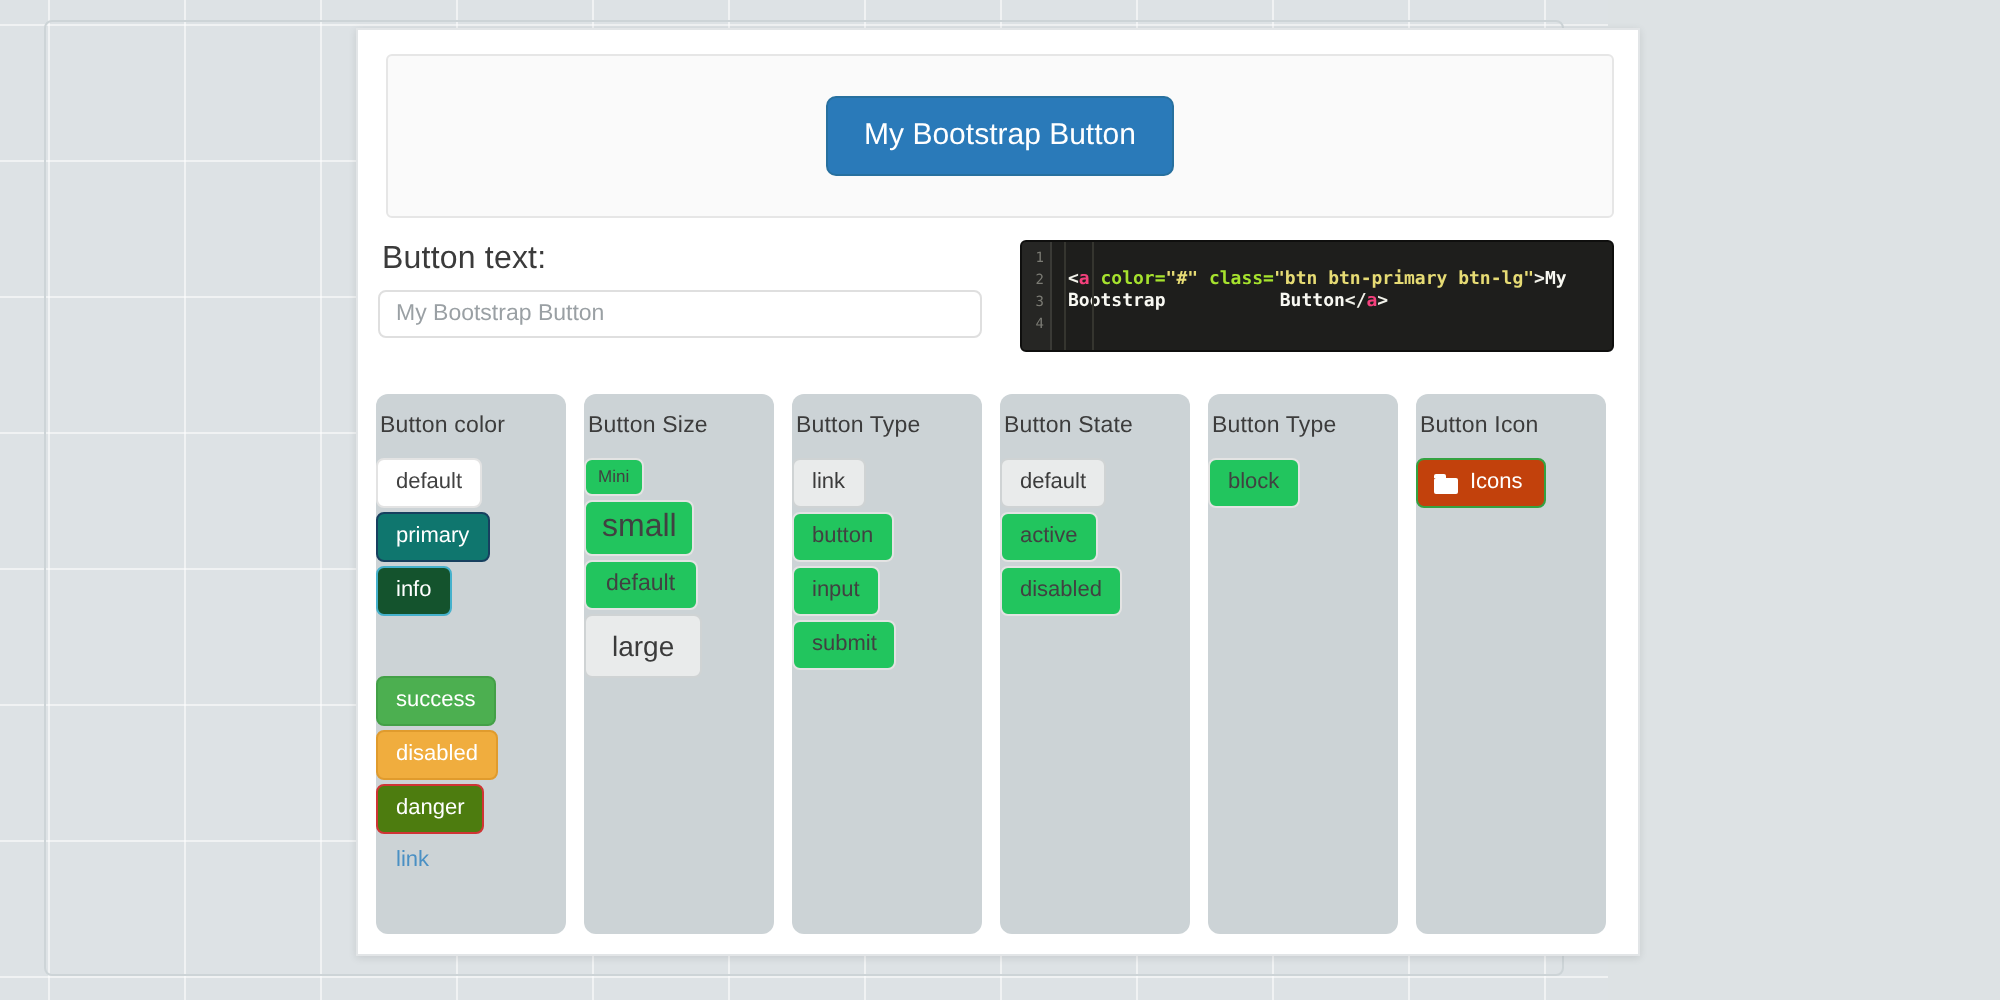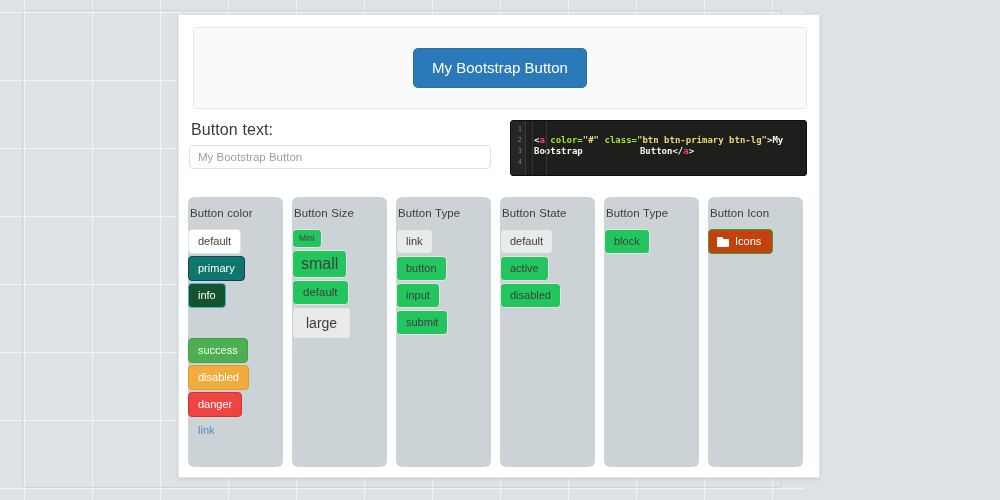--- a/index.html
+++ b/index.html
@@ -215,21 +215,21 @@
     border: 1px solid #cfd3d4;
     color: #3b3b3b;
   }
 
   
   .opt.c-default { background:#ffffff; border-color:#e3e3e3; color:#414141; }
   .opt.c-primary { background:#0f766e; border-color:#17405f; color:#ffffff; }
   .opt.c-info    { background:#14532d; border-color:#45b1cc; color:#ffffff; }
   .opt.c-success { background:#4caf50; border-color:#43a047; color:#ffffff;margin-top:28px; }
   .opt.c-warning { background:#f0ad3e; border-color:#e09b2d; color:#ffffff; }
-  .opt.c-danger  { background:#ef4444; border-color:#cf3434; color:#ffffff; }
+  .opt.c-danger  { background:#4d7c0f; border-color:#cf3434; color:#ffffff; }
   .opt.c-link    {
     background: transparent;
     border-color: transparent;
     color: #4a90c4;
     padding: 5px 9px;
   }
   .opt.c-icons {
     background:#c2410c;
     border-color:#34a241;
     color:#ffffff;

